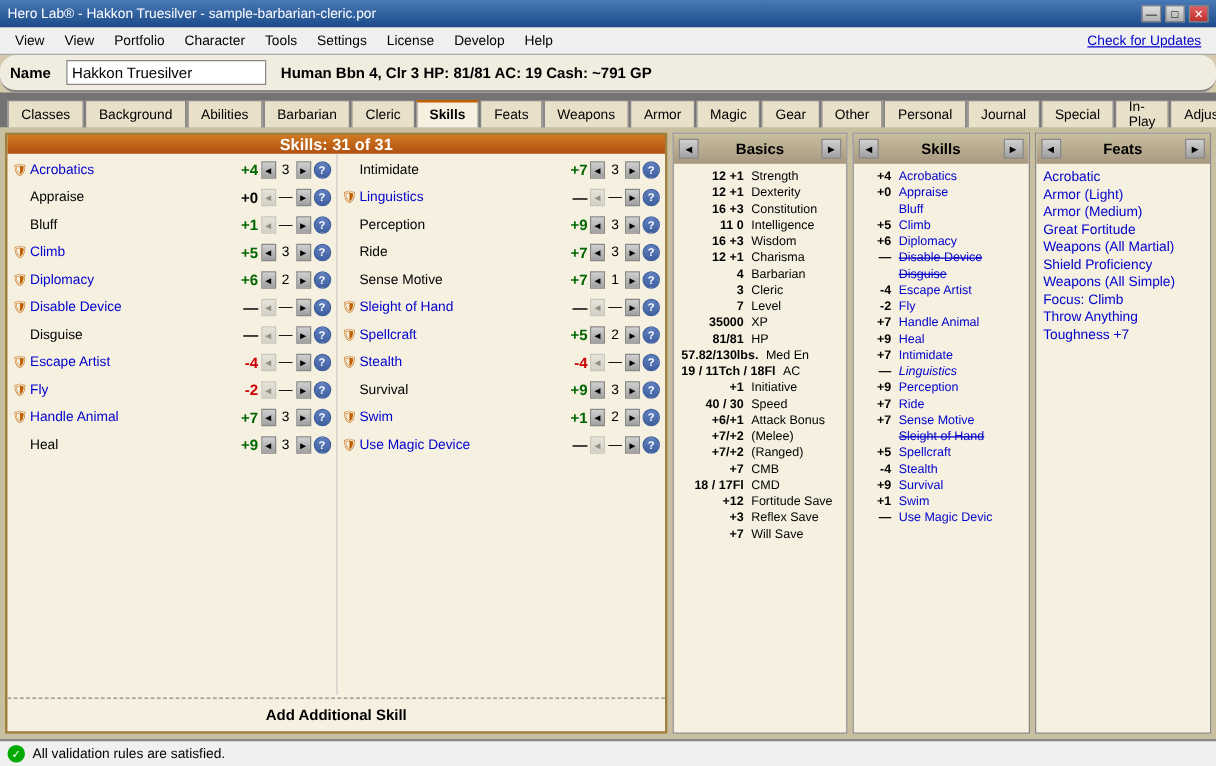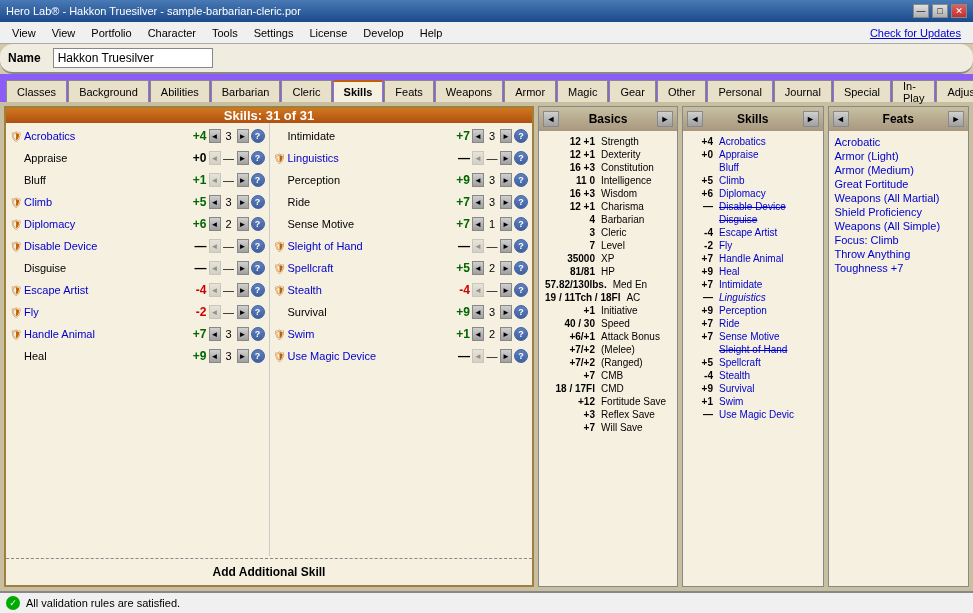--- a/index.html
+++ b/index.html
@@ -74,21 +74,21 @@
       background: white;
       padding: 1px 4px;
       font-size: 12px;
       height: 20px;
       width: 160px;
     }
     #char-stats { font-size: 12px; font-weight: bold; color: #000; }
 
     
     #tab-bar {
-      background: #8b5cf6;
+      background: #737373;
       display: flex;
       padding: 3px 6px 0;
       gap: 1px;
       height: 28px;
       align-items: flex-end;
     }
     .tab {
       padding: 3px 10px;
       border: 1px solid #888;
       border-bottom: none;
@@ -327,20 +327,21 @@
   <span class="menu-item">Settings</span>
   <span class="menu-item">License</span>
   <span class="menu-item">Develop</span>
   <span class="menu-item">Help</span>
   <span id="check-updates">Check for Updates</span>
 </div>
 
 <div id="char-header">
   <label>Name</label>
   <input id="char-name-box" type="text" value="Hakkon Truesilver" style="">
+  <span id="char-stats">Human Bbn 4, Clr 3  HP: 81/81  AC: 19  Cash: ~791 GP</span>
 </div>
 
 <div id="tab-bar">
   <div class="tab">Classes</div>
   <div class="tab">Background</div>
   <div class="tab">Abilities</div>
   <div class="tab">Barbarian</div>
   <div class="tab">Cleric</div>
   <div class="tab active">Skills</div>
   <div class="tab">Feats</div>

